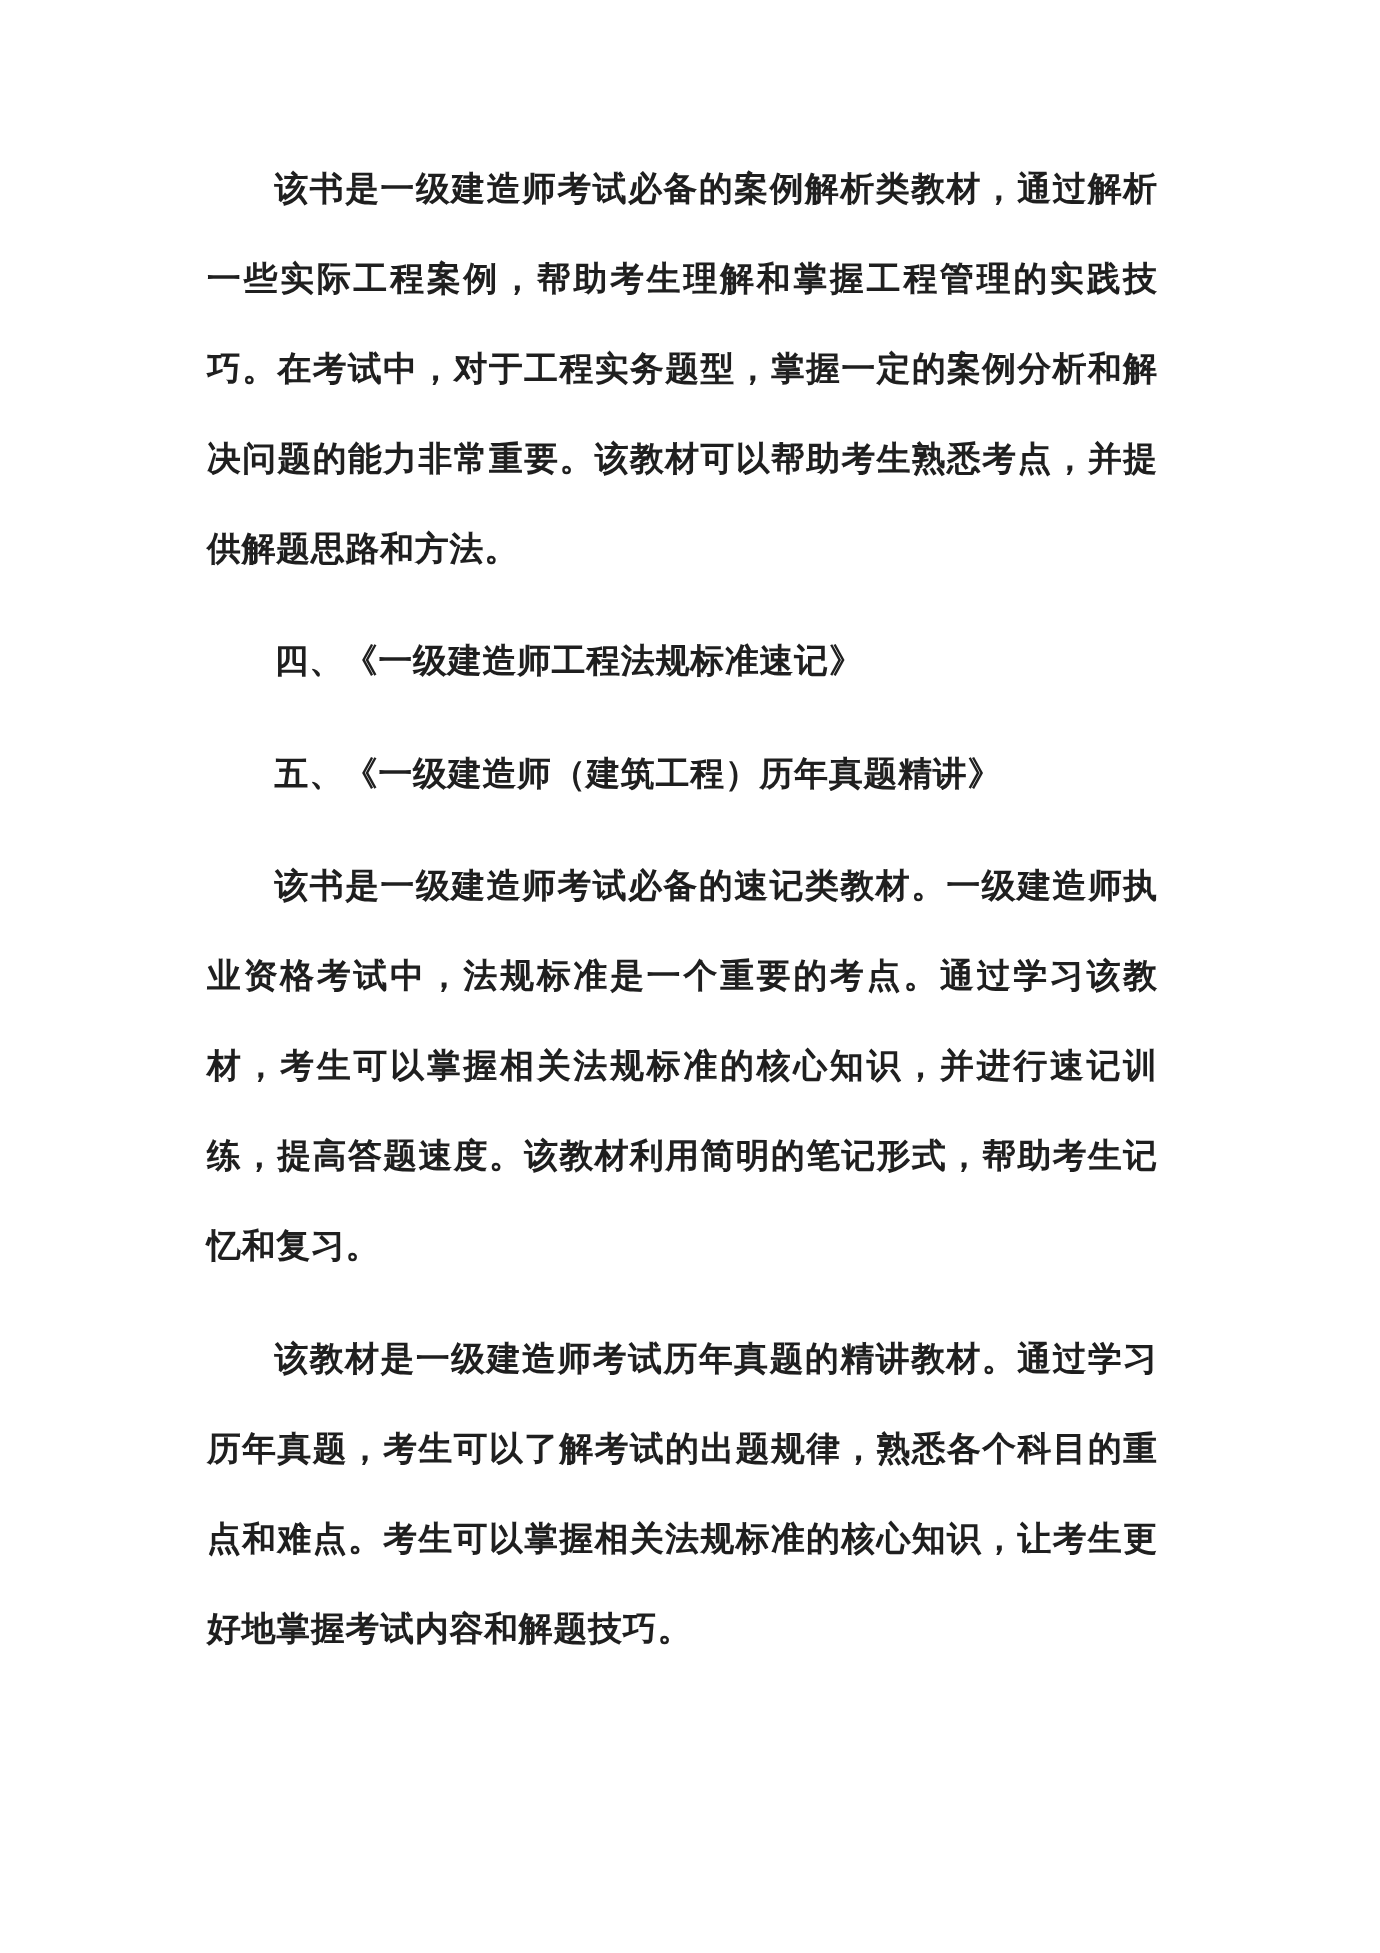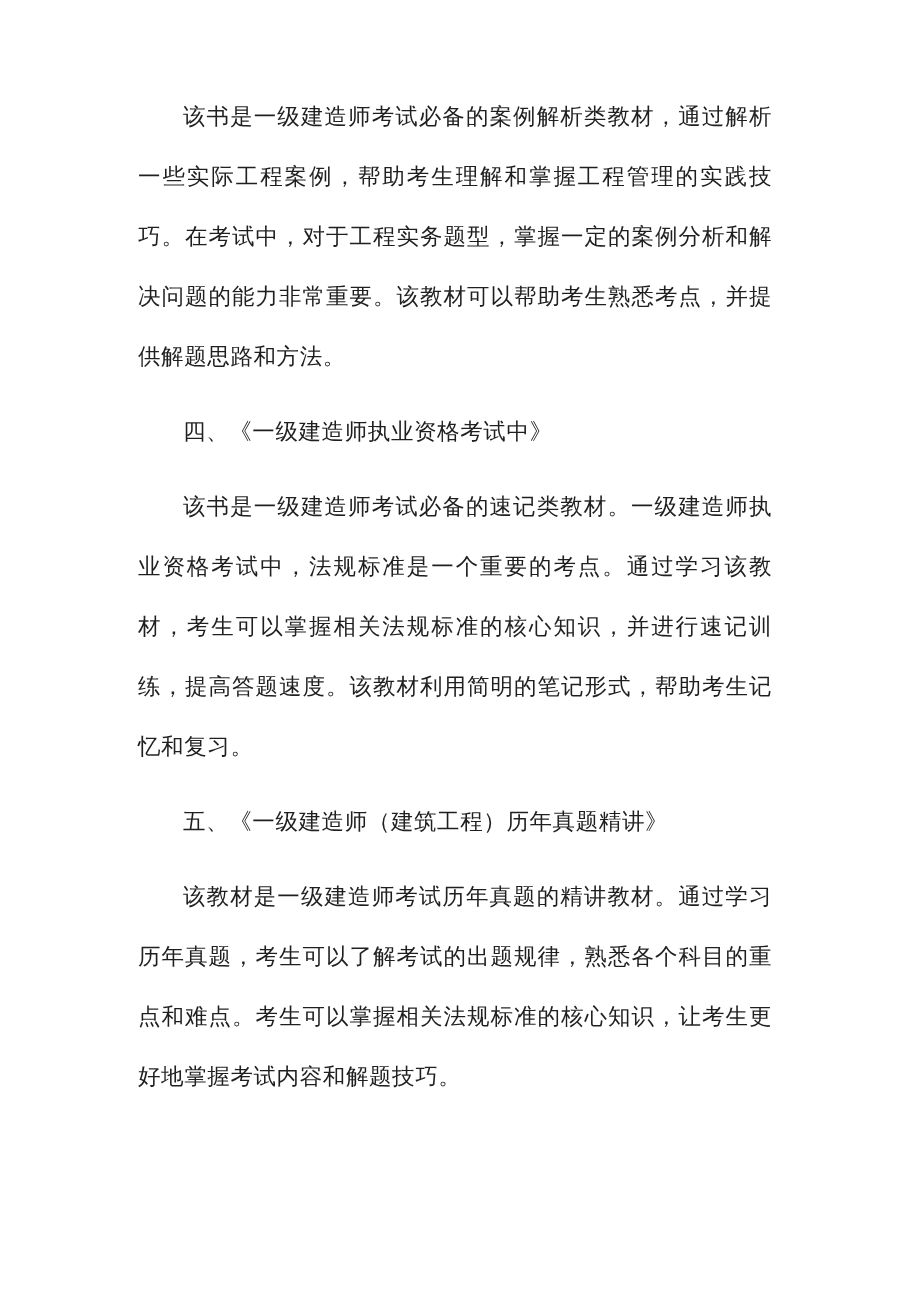--- a/index.html
+++ b/index.html
@@ -33,23 +33,24 @@
     letter-spacing: 0.5px;
     color: #e6e6e6;
     white-space: nowrap;
     z-index: 0;
     pointer-events: none;
     user-select: none;
   }
   .content {
     position: absolute;
     left: 138px;
-    top: 86px;
+    top: 96px;
     width: 634px;
     z-index: 1;
+    font-weight: bold;
   }
   .block {
     font-size: 22.5px;
     line-height: 60px;
     letter-spacing: 0.6px;
     text-align: justify;
     text-justify: inter-character;
     color: #1f1f1f;
     margin: 0;
     text-indent: 2em;
@@ -66,23 +67,23 @@
 </head>
 <body>
 
 <div class="page">
 
 
   <div class="content">
 
     <p class="block">该书是一级建造师考试必备的案例解析类教材，通过解析一些实际工程案例，帮助考生理解和掌握工程管理的实践技巧。在考试中，对于工程实务题型，掌握一定的案例分析和解决问题的能力非常重要。该教材可以帮助考生熟悉考点，并提供解题思路和方法。</p>
 
-    <p class="block heading">四、《一级建造师执业资格考试中》</p>
+    <p class="block heading">四、《一级建造师工程法规标准速记》</p>
+
+    <p class="block heading">五、《一级建造师（建筑工程）历年真题精讲》</p>
 
     <p class="block">该书是一级建造师考试必备的速记类教材。一级建造师执业资格考试中，法规标准是一个重要的考点。通过学习该教材，考生可以掌握相关法规标准的核心知识，并进行速记训练，提高答题速度。该教材利用简明的笔记形式，帮助考生记忆和复习。</p>
-
-    <p class="block heading">五、《一级建造师（建筑工程）历年真题精讲》</p>
 
     <p class="block">该教材是一级建造师考试历年真题的精讲教材。通过学习历年真题，考生可以了解考试的出题规律，熟悉各个科目的重点和难点。考生可以掌握相关法规标准的核心知识，让考生更好地掌握考试内容和解题技巧。</p>
 
 
   </div>
 </div>
 
 </body></html>

